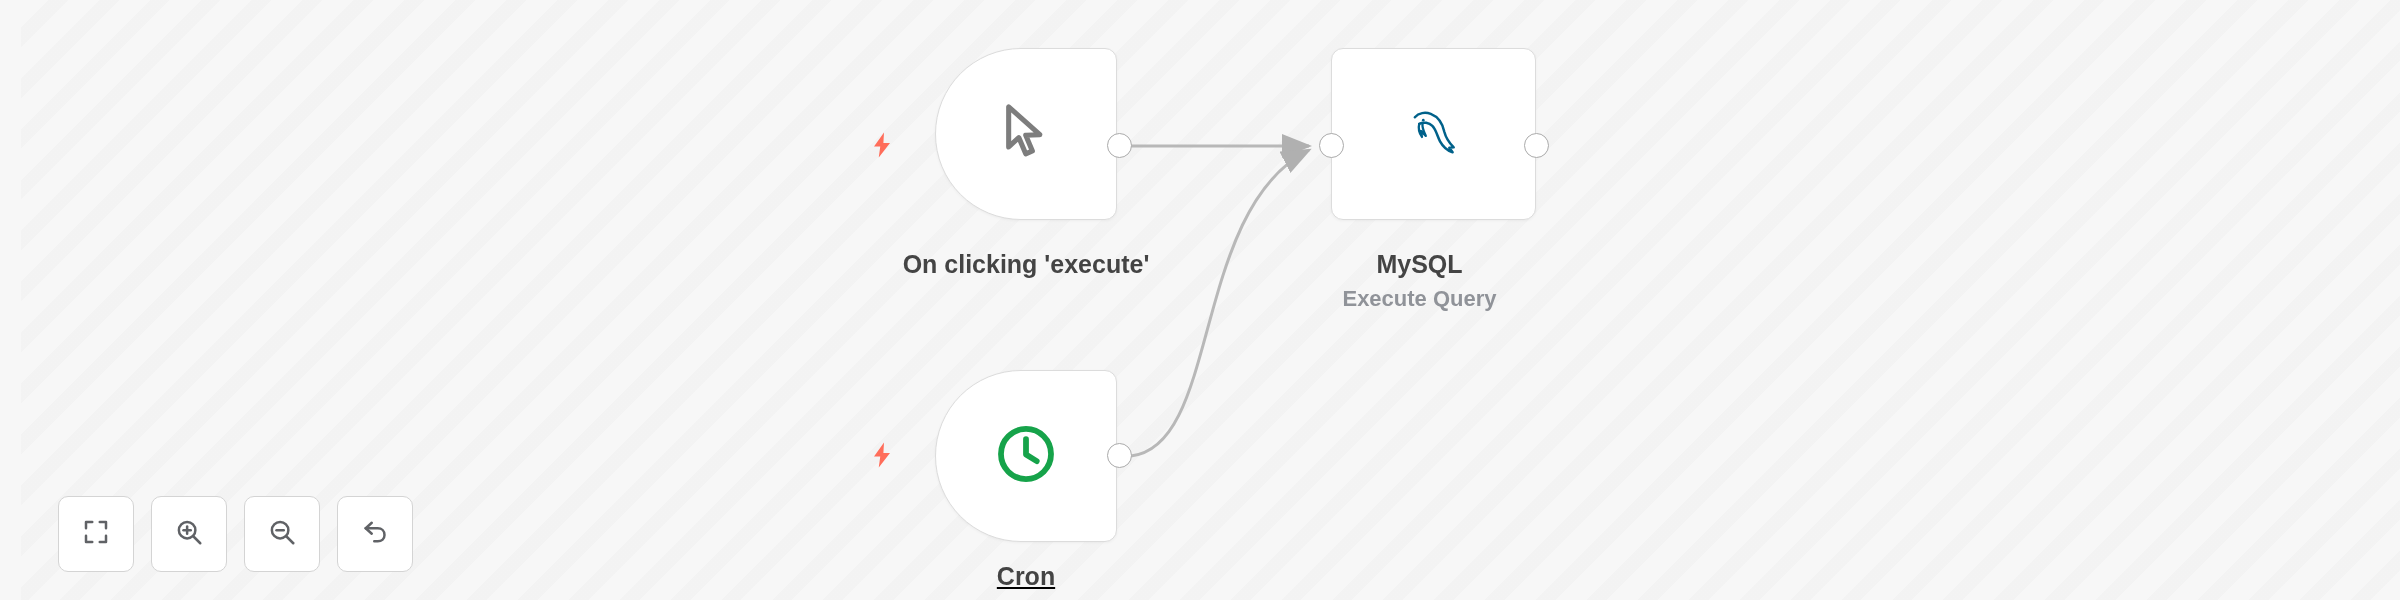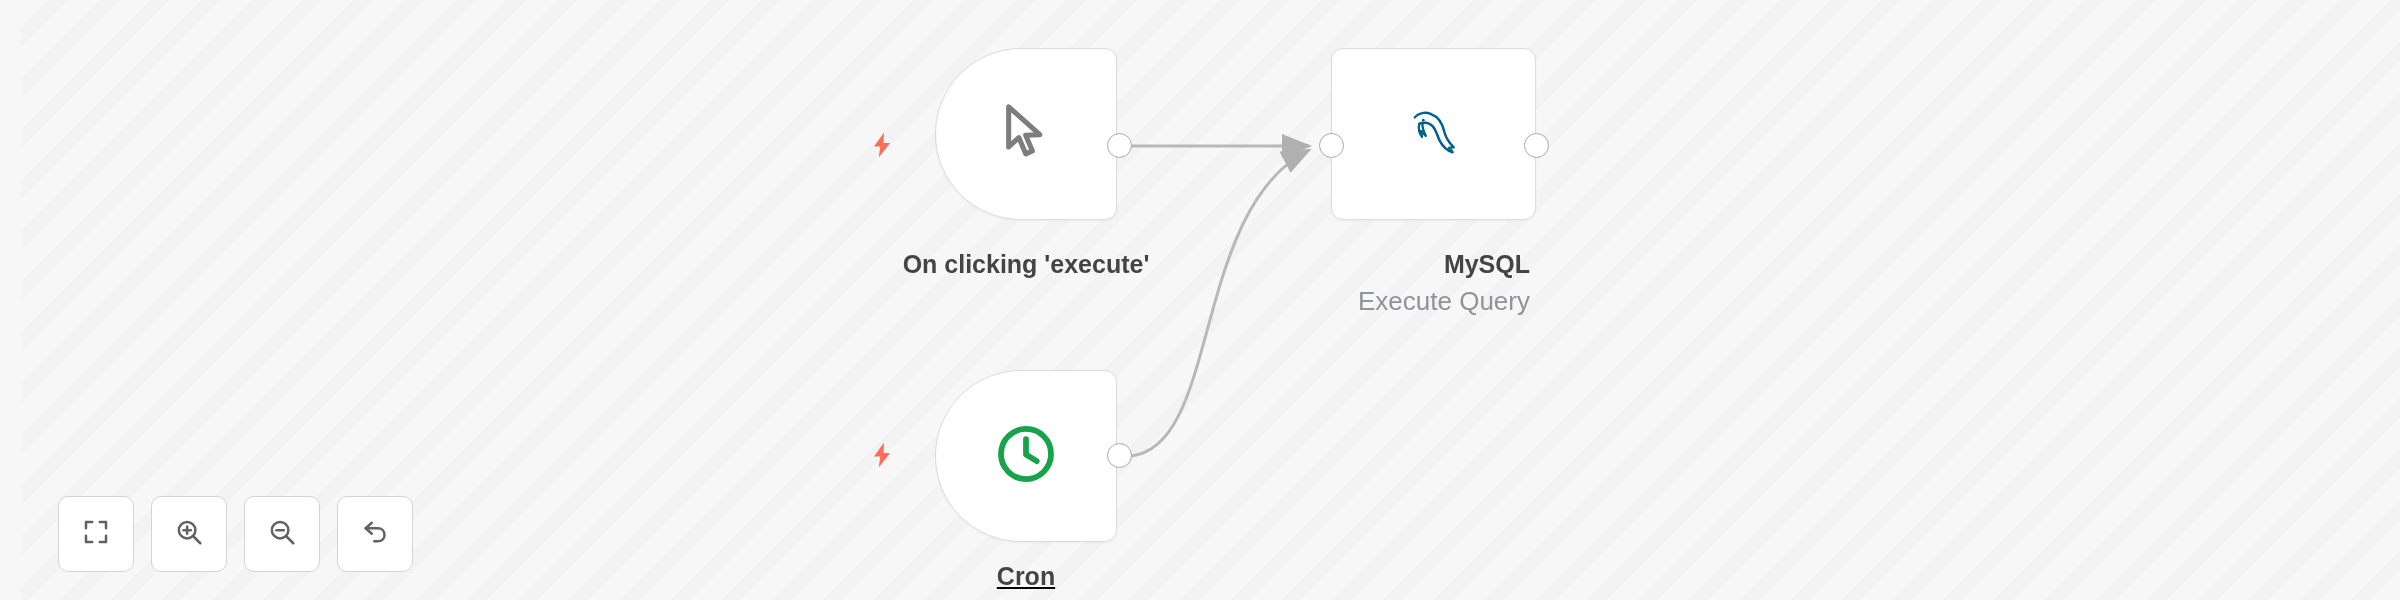--- a/index.html
+++ b/index.html
@@ -89,22 +89,22 @@
     user-select: none;
   }
   .node-title {
     font-size: 25px;
     font-weight: bold;
     color: #444444;
     line-height: 1.15;
     white-space: nowrap;
   }
   .node-subtitle {
-    font-size: 26px;
-    font-weight: normal;
+    font-size: 22px;
+    font-weight: bold;
     color: #909399;
     line-height: 1.35;
     margin-top: 5px;
     white-space: nowrap;
   }
 
   
   #canvas-toolbar {
     position: absolute;
     left: 37px;
@@ -169,21 +169,21 @@
                  C35 36 34 30 30.5 26.5 C27.5 23.5 22.5 22.5 18.5 24.5" fill="none" stroke="#00618a" stroke-width="2.3" stroke-linecap="round" stroke-linejoin="round"></path>
         <path d="M18.5 24.5 C17.5 28.5 18.5 33 21 36.5 L20 31 L24.5 35.5
                  C23 32 21 28.5 21.5 24.8" fill="none" stroke="#00618a" stroke-width="2.1" stroke-linecap="round" stroke-linejoin="round"></path>
         <circle cx="22.2" cy="21.2" r="1.25" fill="#00618a"></circle>
       </svg>
     </span>
   </div>
   <div class="endpoint" style="left:1298px; top:133px;"></div>
   <div class="endpoint" style="left:1503px; top:133px;"></div>
 
-  <div class="node-caption" style="left:1184px; top:250px; width:325px;text-align:right;">
+  <div class="node-caption" style="left:1236px; top:250px; width:325px;">
     <div class="node-title">MySQL</div>
     <div class="node-subtitle">Execute Query</div>
   </div>
 
   <div class="trigger-bolt" style="left:846px; top:438px;">
     <svg viewBox="0 0 24 24" width="30" height="34" xmlns="http://www.w3.org/2000/svg">
       <path d="M13.6 2 L5.6 13.2 L10.6 13.2 L9.4 22 L18.4 10.4 L13.1 10.4 Z" fill="#ff6d5a"></path>
     </svg>
   </div>
 

